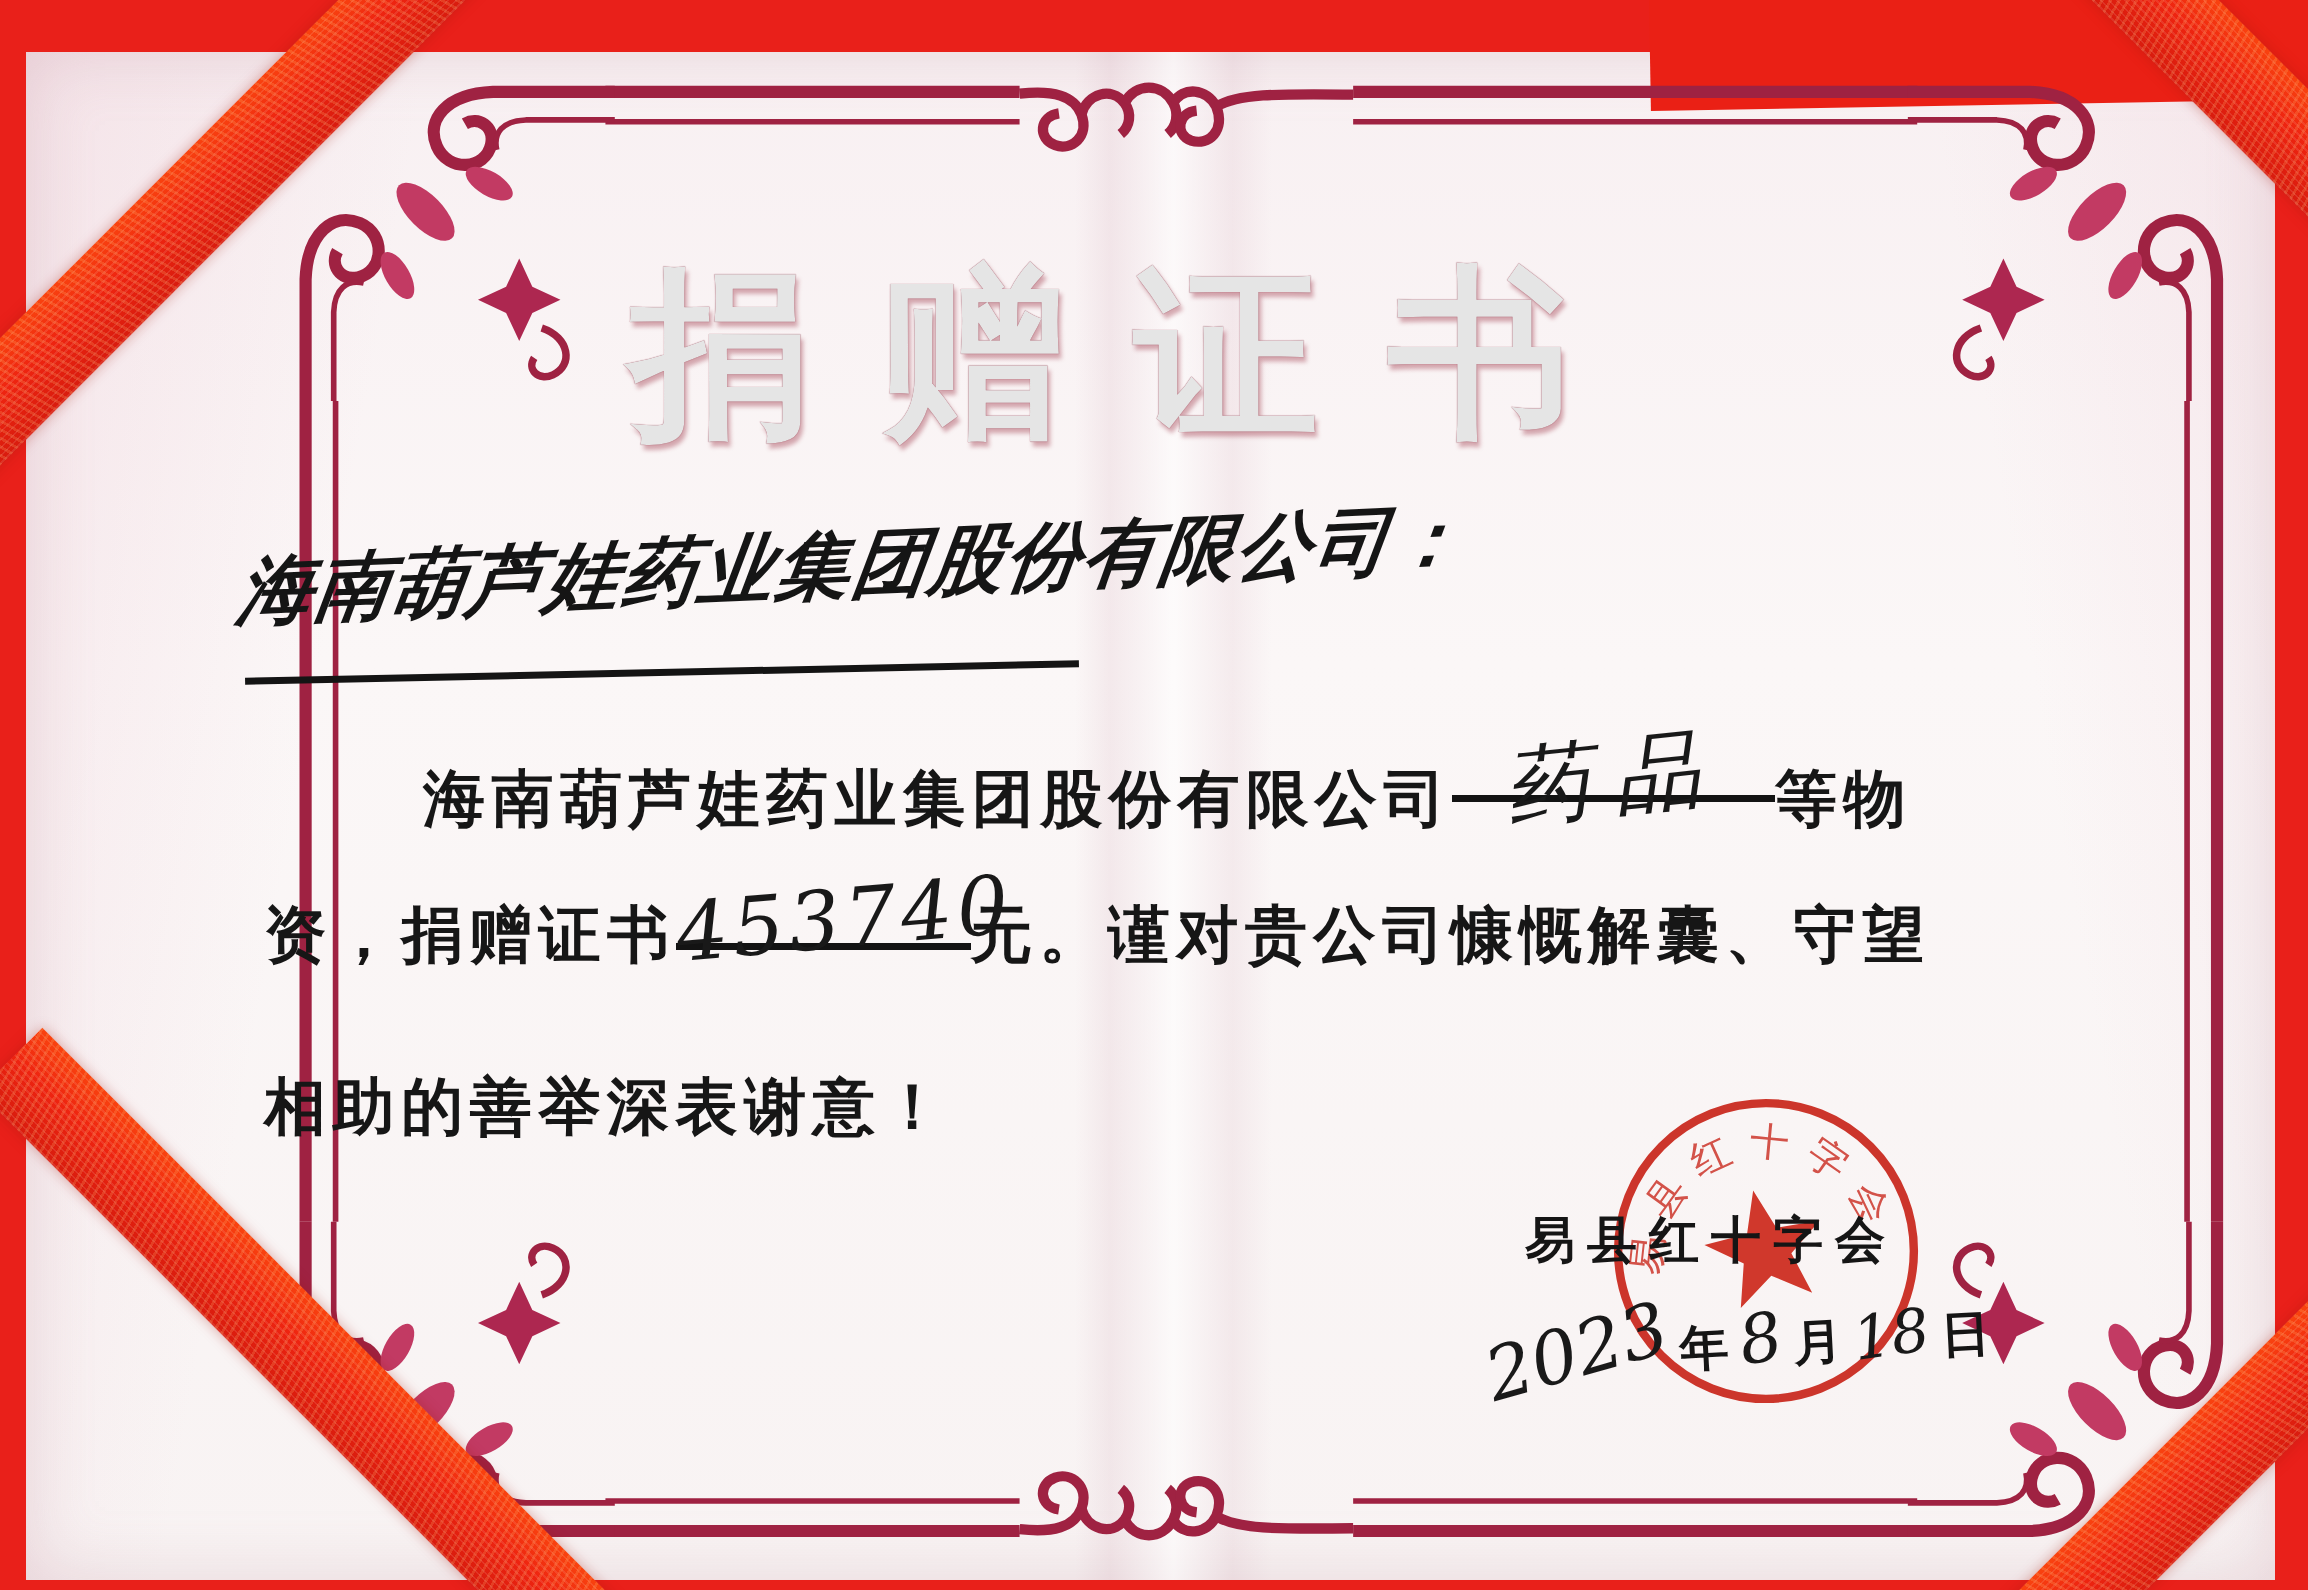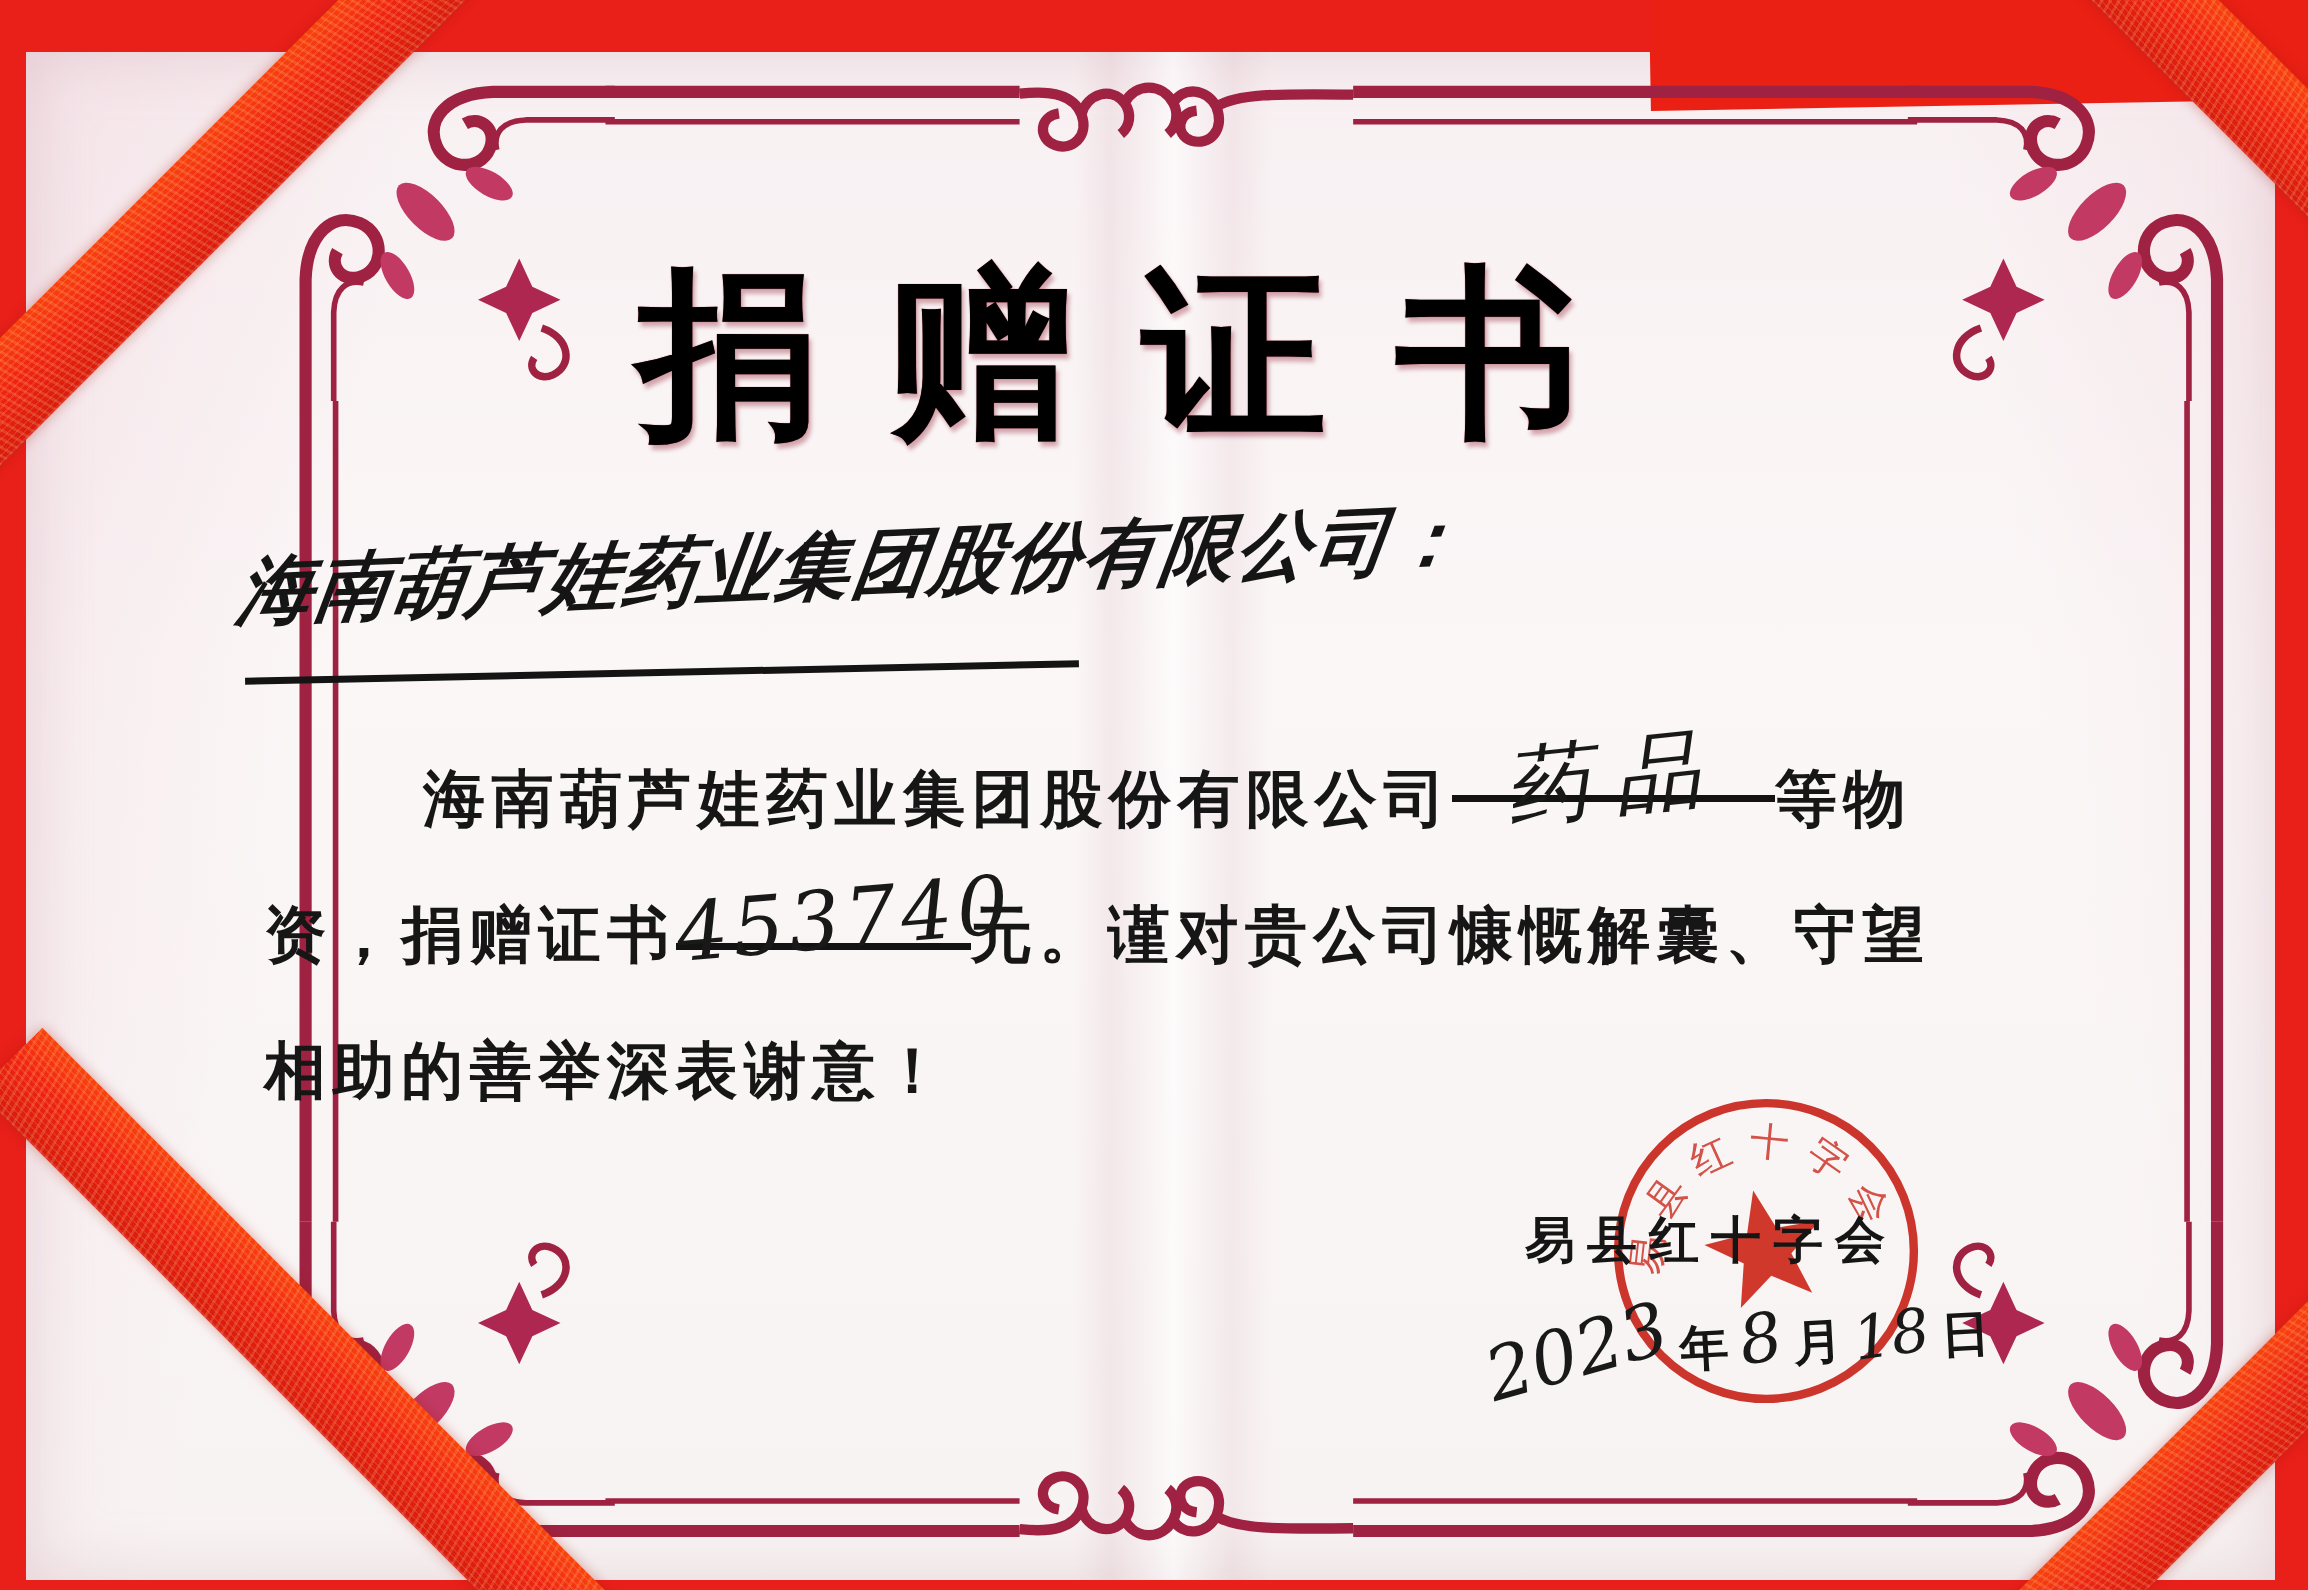--- a/index.html
+++ b/index.html
@@ -12,33 +12,33 @@
       linear-gradient(180deg,#f8f0f2 0%,#fbf7f7 40%,#f8f3f3 100%);
     box-shadow:inset 0 0 66px rgba(190,140,155,.28);}
   .fold{position:absolute;left:1049px;top:0;width:197px;height:100%;
     background:linear-gradient(90deg,rgba(210,170,180,0) 0%,rgba(205,160,175,.16) 18%,
       rgba(255,255,255,.55) 50%,rgba(205,160,175,.14) 80%,rgba(210,170,180,0) 100%);}
   .folder-tr{position:absolute;left:1649px;top:0;width:660px;height:111px;
     background:#ea2015;transform:rotate(-1deg);transform-origin:left top;}
   svg.borderlayer{position:absolute;left:0;top:0;}
   .title{position:absolute;left:50%;top:232px;transform:translateX(-52%);
     white-space:nowrap;font-family:"DejaVu Serif","Liberation Serif",serif;
-    font-weight:bold;font-size:184px;letter-spacing:69px;color:#000000;
-    text-shadow:2.8px 4.7px 4.7px rgba(140,20,40,.35), 0 0 0.9px #891d33;margin-left:8px;}
+    font-weight:bold;font-size:184px;letter-spacing:69px;color:#e5e5e5;
+    text-shadow:2.8px 4.7px 4.7px rgba(140,20,40,.35), 0 0 0.9px #891d33;}
   .recipient{position:absolute;left:245px;top:542px;white-space:nowrap;
     font-family:"DejaVu Serif","Liberation Serif",serif;font-style:italic;font-weight:600;
     font-size:75px;color:#151515;letter-spacing:1.9px;
     transform:rotate(-2.5deg) skewX(-10deg);transform-origin:left top;}
   .recipient-underline{position:absolute;left:245px;top:669px;width:834px;height:6.6px;
     background:#141414;transform:rotate(-1.2deg);}
   .bodyline{position:absolute;left:264px;white-space:nowrap;color:#161616;
     font-size:62px;font-weight:800;letter-spacing:6.6px;}
   .l1{top:733px;padding-left:159px;}
   .l2{top:881px;}
-  .l3{top:1029px;}
+  .l3{top:1065px;}
   .blank{display:inline-block;border-bottom:7.5px solid #131313;text-align:center;
     vertical-align:baseline;height:1em;}
   .blank.b1{width:323px;}
   .blank.b2{width:295px;}
   .hand{font-family:"DejaVu Serif","Liberation Serif",serif;font-style:italic;
     font-weight:500;color:#191919;}
   .hand-item{display:inline-block;font-size:86px;letter-spacing:24px;
     transform:translateY(-13px) rotate(-6deg);}
   .hand-amount{display:inline-block;font-size:81px;letter-spacing:4.7px;
     transform:translateY(-9.4px) rotate(-5deg);}

